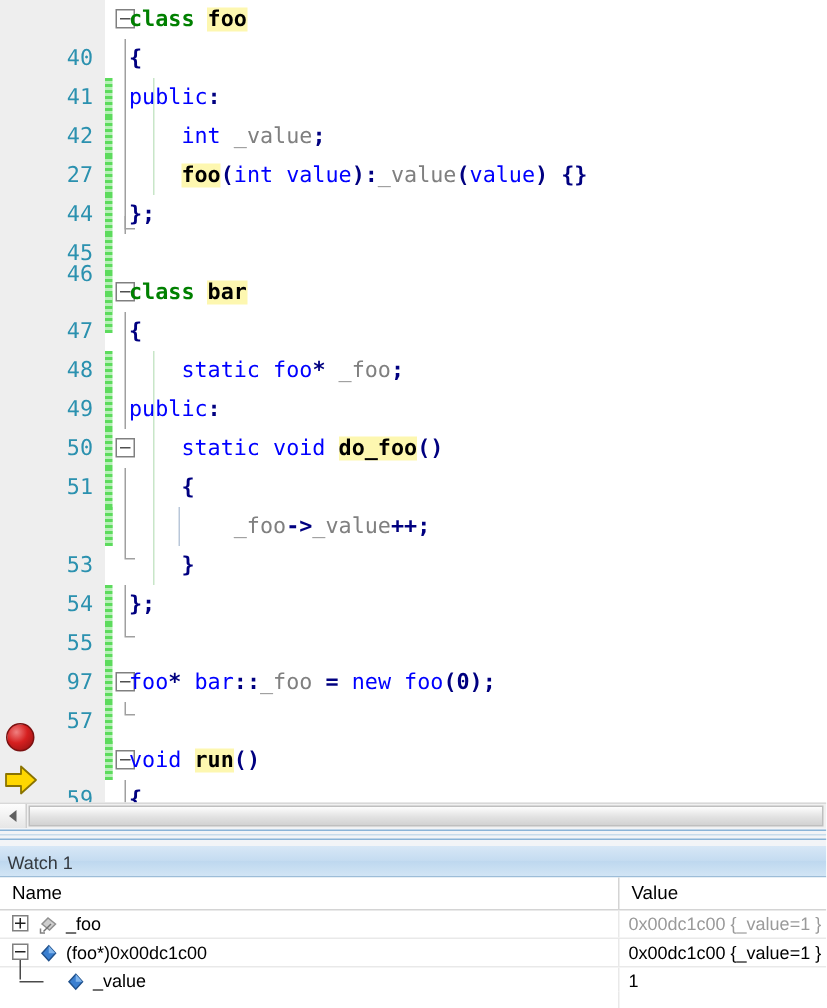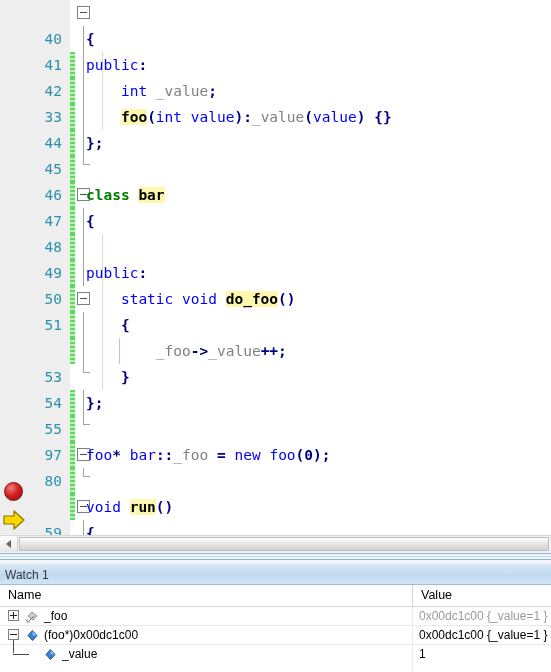--- a/index.html
+++ b/index.html
@@ -273,39 +273,40 @@
 
   <div id="editor">
     <div id="indicator-margin"></div>
     <div id="gutter-bg"></div>
     <div id="code-surface"></div>
 
     <div class="code-line" style="top:0;position:absolute;left:0;width:551px">
       <span class="ln">40</span>
       <span class="changebar"></span>
       <span class="outline-box"></span>
+      <span class="codetext"><span class="kwgreen">class</span> <span class="func hl">foo</span></span>
     </div>
 
     <div class="code-line" style="top:26px;position:absolute;left:0;width:551px">
       <span class="ln">41</span>
       <span class="changebar"></span>
       <span class="outline-v" style="top:0;height:26px"></span>
       <span class="codetext"><span class="punc">{</span></span>
     </div>
 
     <div class="code-line" style="top:52px;position:absolute;left:0;width:551px">
       <span class="ln">42</span>
       <span class="changebar"></span>
       <span class="outline-v" style="top:0;height:26px"></span>
       <span class="indent-guide" style="left:102px;top:0;height:26px"></span>
       <span class="codetext"><span class="kw">public</span><span class="punc">:</span></span>
     </div>
 
     <div class="code-line" style="top:78px;position:absolute;left:0;width:551px">
-      <span class="ln">33</span>
+      <span class="ln">27</span>
       <span class="changebar"></span>
       <span class="outline-v" style="top:0;height:26px"></span>
       <span class="indent-guide" style="left:102px;top:0;height:26px"></span>
       <span class="codetext">    <span class="kw">int</span> <span class="member">_value</span><span class="punc">;</span></span>
     </div>
 
     <div class="code-line" style="top:104px;position:absolute;left:0;width:551px">
       <span class="ln">44</span>
       <span class="changebar"></span>
       <span class="outline-v" style="top:0;height:26px"></span>
@@ -313,21 +314,21 @@
       <span class="codetext">    <span class="func hl">foo</span><span class="punc">(</span><span class="kw">int value</span><span class="punc">):</span><span class="member">_value</span><span class="punc">(</span><span class="kw">value</span><span class="punc">) {}</span></span>
     </div>
 
     <div class="code-line" style="top:130px;position:absolute;left:0;width:551px">
       <span class="ln">45</span>
       <span class="changebar"></span>
       <span class="outline-v" style="top:0;height:26px"></span>
       <span class="codetext"><span class="punc">};</span></span>
     </div>
 
-    <div class="code-line" style="top:156px;position:absolute;left:0;width:551px">
+    <div class="code-line" style="top:144px;position:absolute;left:0;width:551px">
       <span class="ln">46</span>
       <span class="changebar"></span>
       <span class="outline-v" style="top:0;height:8px"></span>
       <span class="outline-end" style="top:8px"></span>
       <span class="codetext"></span>
     </div>
 
     <div class="code-line" style="top:182px;position:absolute;left:0;width:551px">
       <span class="ln">47</span>
       <span class="changebar"></span>
@@ -340,20 +341,21 @@
       <span class="changebar"></span>
       <span class="outline-v" style="top:0;height:26px"></span>
       <span class="codetext"><span class="punc">{</span></span>
     </div>
 
     <div class="code-line" style="top:234px;position:absolute;left:0;width:551px">
       <span class="ln">49</span>
       <span class="changebar"></span>
       <span class="outline-v" style="top:0;height:26px"></span>
       <span class="indent-guide" style="left:102px;top:0;height:26px"></span>
+      <span class="codetext">    <span class="kw">static</span> <span class="kw">foo</span><span class="punc">*</span> <span class="member">_foo</span><span class="punc">;</span></span>
     </div>
 
     <div class="code-line" style="top:260px;position:absolute;left:0;width:551px">
       <span class="ln">50</span>
       <span class="changebar"></span>
       <span class="outline-v" style="top:0;height:26px"></span>
       <span class="indent-guide" style="left:102px;top:0;height:26px"></span>
       <span class="codetext"><span class="kw">public</span><span class="punc">:</span></span>
     </div>
 
@@ -399,21 +401,21 @@
 
     <div class="code-line" style="top:416px;position:absolute;left:0;width:551px">
       <span class="ln">97</span>
       <span class="changebar"></span>
       <span class="outline-v" style="top:0;height:8px"></span>
       <span class="outline-end" style="top:8px"></span>
       <span class="codetext"></span>
     </div>
 
     <div class="code-line" style="top:442px;position:absolute;left:0;width:551px">
-      <span class="ln">80</span>
+      <span class="ln">57</span>
       <span class="changebar"></span>
       <span class="outline-box"></span>
       <span class="codetext"><span class="kw">foo</span><span class="punc">*</span> <span class="kw">bar</span><span class="punc">::</span><span class="member">_foo</span> <span class="punc">=</span> <span class="kw">new</span> <span class="kw">foo</span><span class="punc">(</span><span class="navy">0</span><span class="punc">);</span></span>
     </div>
 
     <div class="code-line" style="top:468px;position:absolute;left:0;width:551px">
       <span class="changebar"></span>
       <span class="outline-v" style="top:0;height:8px"></span>
       <span class="outline-end" style="top:8px"></span>
       <span class="codetext"></span>

